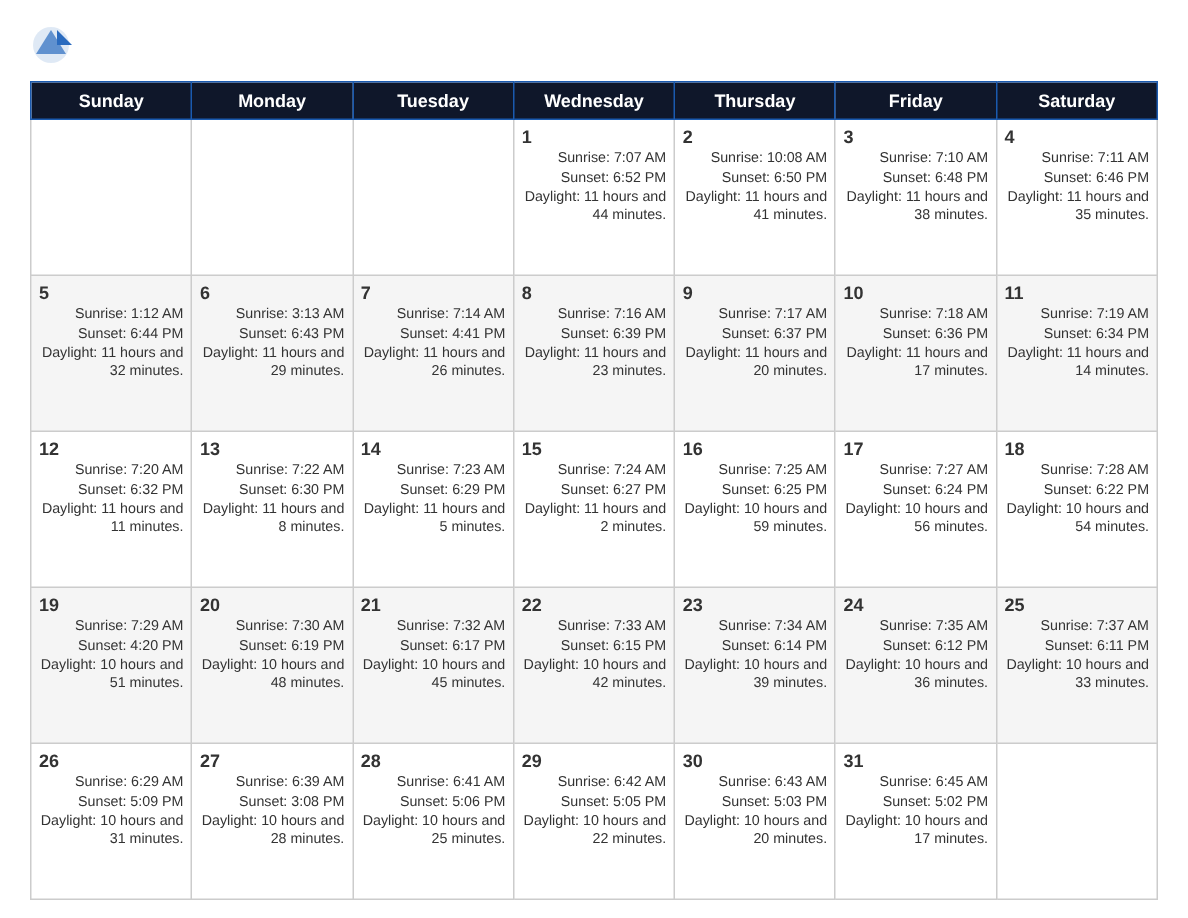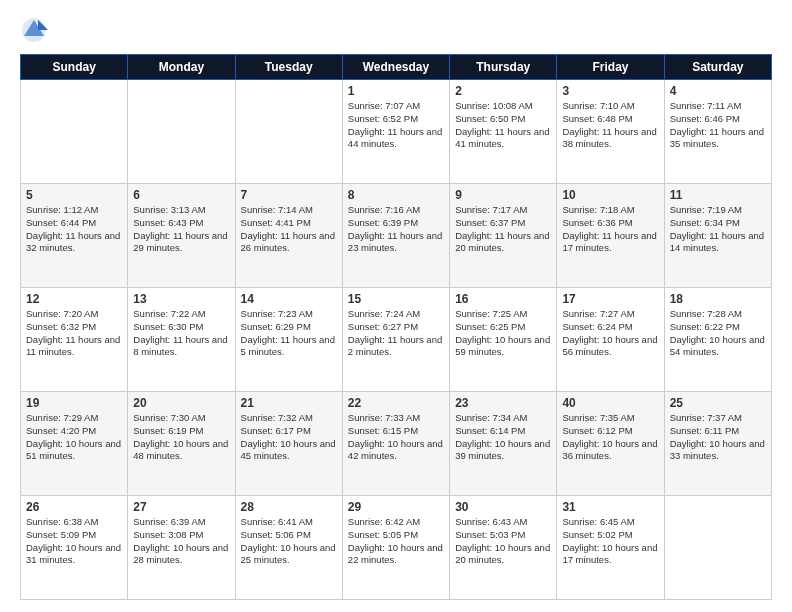--- a/index.html
+++ b/index.html
@@ -88,20 +88,21 @@
       font-size: 12px;
       font-weight: bold;
       color: #333;
       display: block;
       margin-bottom: 2px;
     }
     .cell-text {
       font-size: 9.5px;
       line-height: 1.35;
       color: #333;
+      text-align: right;
     }
     .row-alt td {
       background-color: #f5f5f5;
     }
     .empty-cell {
       background: #fff;
     }
   </style>
 </head>
 <body>
@@ -280,36 +281,36 @@
 Sunset: 6:15 PM
 Daylight: 10 hours and 42 minutes.</div>
           </td>
           <td>
             <span class="day-number">23</span>
             <div class="cell-text">Sunrise: 7:34 AM
 Sunset: 6:14 PM
 Daylight: 10 hours and 39 minutes.</div>
           </td>
           <td>
-            <span class="day-number">40</span>
+            <span class="day-number">24</span>
             <div class="cell-text">Sunrise: 7:35 AM
 Sunset: 6:12 PM
 Daylight: 10 hours and 36 minutes.</div>
           </td>
           <td>
             <span class="day-number">25</span>
             <div class="cell-text">Sunrise: 7:37 AM
 Sunset: 6:11 PM
 Daylight: 10 hours and 33 minutes.</div>
           </td>
         </tr>
         <tr>
           <td>
             <span class="day-number">26</span>
-            <div class="cell-text">Sunrise: 6:38 AM
+            <div class="cell-text">Sunrise: 6:29 AM
 Sunset: 5:09 PM
 Daylight: 10 hours and 31 minutes.</div>
           </td>
           <td>
             <span class="day-number">27</span>
             <div class="cell-text">Sunrise: 6:39 AM
 Sunset: 3:08 PM
 Daylight: 10 hours and 28 minutes.</div>
           </td>
           <td>

